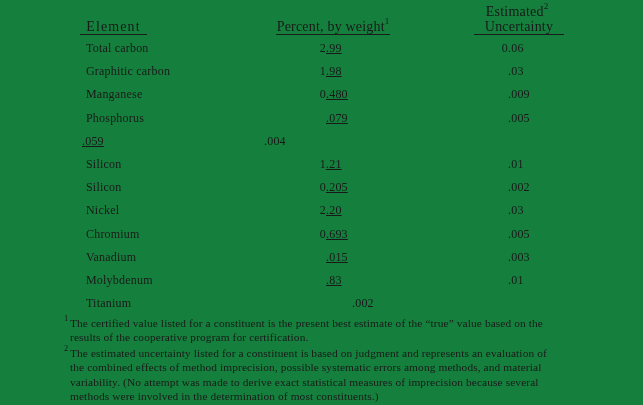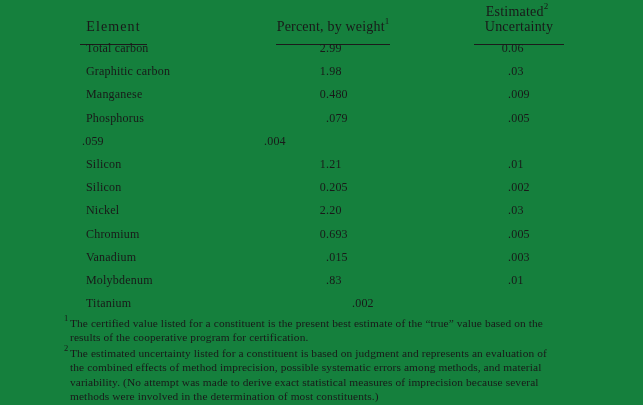--- a/index.html
+++ b/index.html
@@ -21,21 +21,21 @@
   
   .hdr {
     position: absolute;
     font-size: 14px;
     letter-spacing: 0.2px;
     line-height: 15px;
     white-space: nowrap;
   }
   .underlined {
     border-bottom: 1.6px solid #1b1b1b;
-    padding-bottom: 10px;
+    padding-bottom: 0;
   }
   #hdr-estimated   { left: 462px; top: 4px;  width: 110px; text-align: center; }
   #hdr-element     { left: 80px;  top: 19px; width: 67px;  text-align: center; letter-spacing: 1.1px; }
   #hdr-percent     { left: 276px; top: 19px; width: 114px; text-align: center; }
   #hdr-uncertainty { left: 474px; top: 19px; width: 90px;  text-align: center; }
   sup.hsup {
     font-size: 9px;
     letter-spacing: 0;
     position: relative;
     top: -1px;
@@ -53,21 +53,21 @@
     height: 23.2px;
     line-height: 23.2px;
     font-size: 12px;
     letter-spacing: 0.2px;
   }
   .c-el   { margin-left: 86px; width: 158px; text-align: left; white-space: nowrap; }
   .c-num  { display: flex; }
   .int    { display: inline-block; text-align: right; }
   .frac   { display: inline-block; text-align: left; }
   .p-int  { width: 82px; }
-  .p-frac { width: 74px; }
+  .p-frac { width: 74px; text-decoration: underline; }
   .u-int  { width: 108px; }
   .u-frac { width: 60px; }
   
   .footnotes {
     position: absolute;
     left: 70px;
     top: 316px;
     width: 482px;
   }
   .fn {

